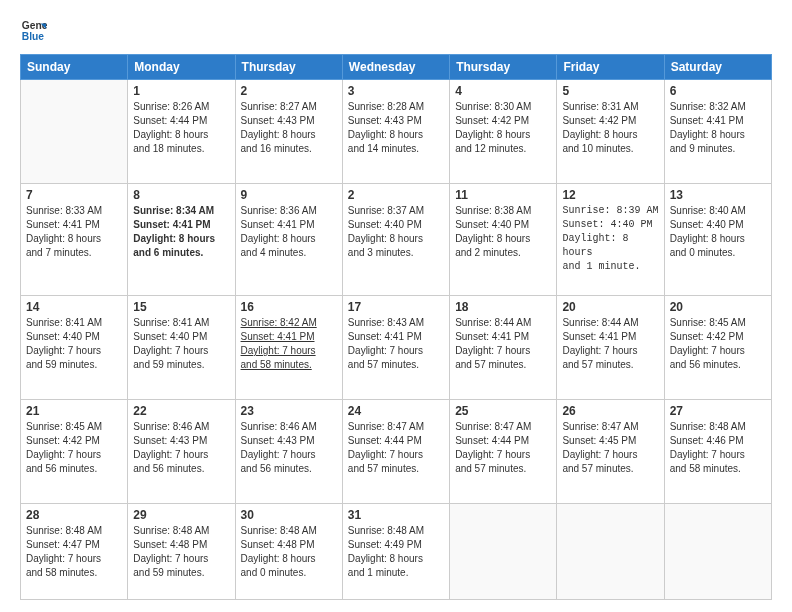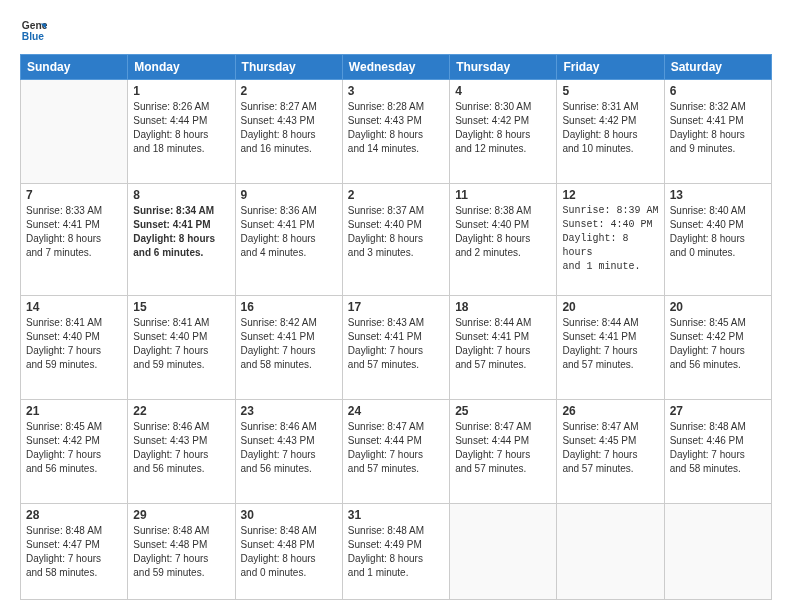--- a/index.html
+++ b/index.html
@@ -226,21 +226,21 @@
           </td>
           <td>
             <span class="day-number">15</span>
             <div class="cell-info" style="white-space: pre-line;">Sunrise: 8:41 AM
 Sunset: 4:40 PM
 Daylight: 7 hours
 and 59 minutes.</div>
           </td>
           <td>
             <span class="day-number">16</span>
-            <div class="cell-info" style="white-space: pre-line;">Sunrise: 8:42 AM
+            <div class="cell-info" style="white-space: pre-line; text-decoration: underline;">Sunrise: 8:42 AM
 Sunset: 4:41 PM
 Daylight: 7 hours
 and 58 minutes.</div>
           </td>
           <td>
             <span class="day-number">17</span>
             <div class="cell-info" style="white-space: pre-line;">Sunrise: 8:43 AM
 Sunset: 4:41 PM
 Daylight: 7 hours
 and 57 minutes.</div>

